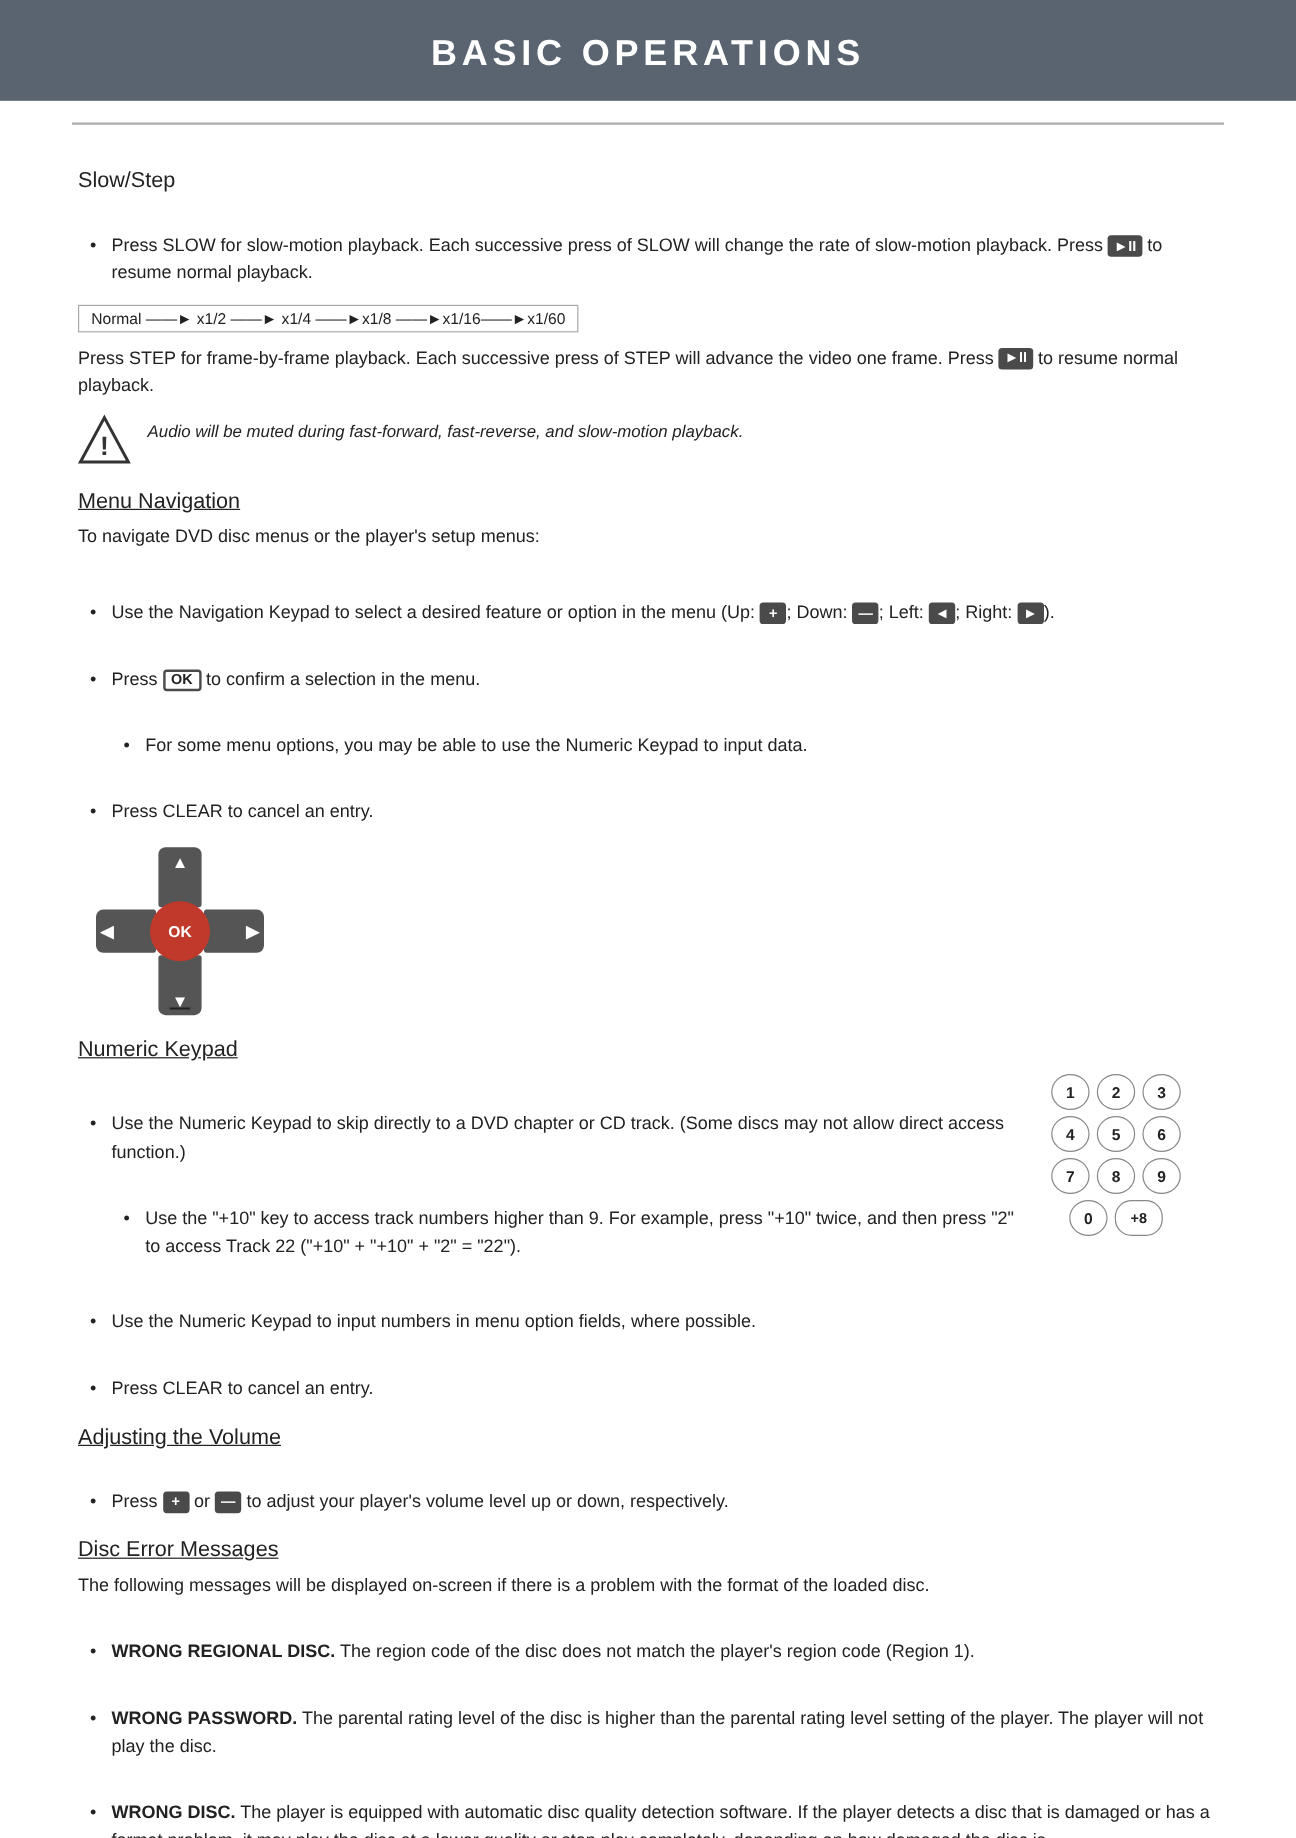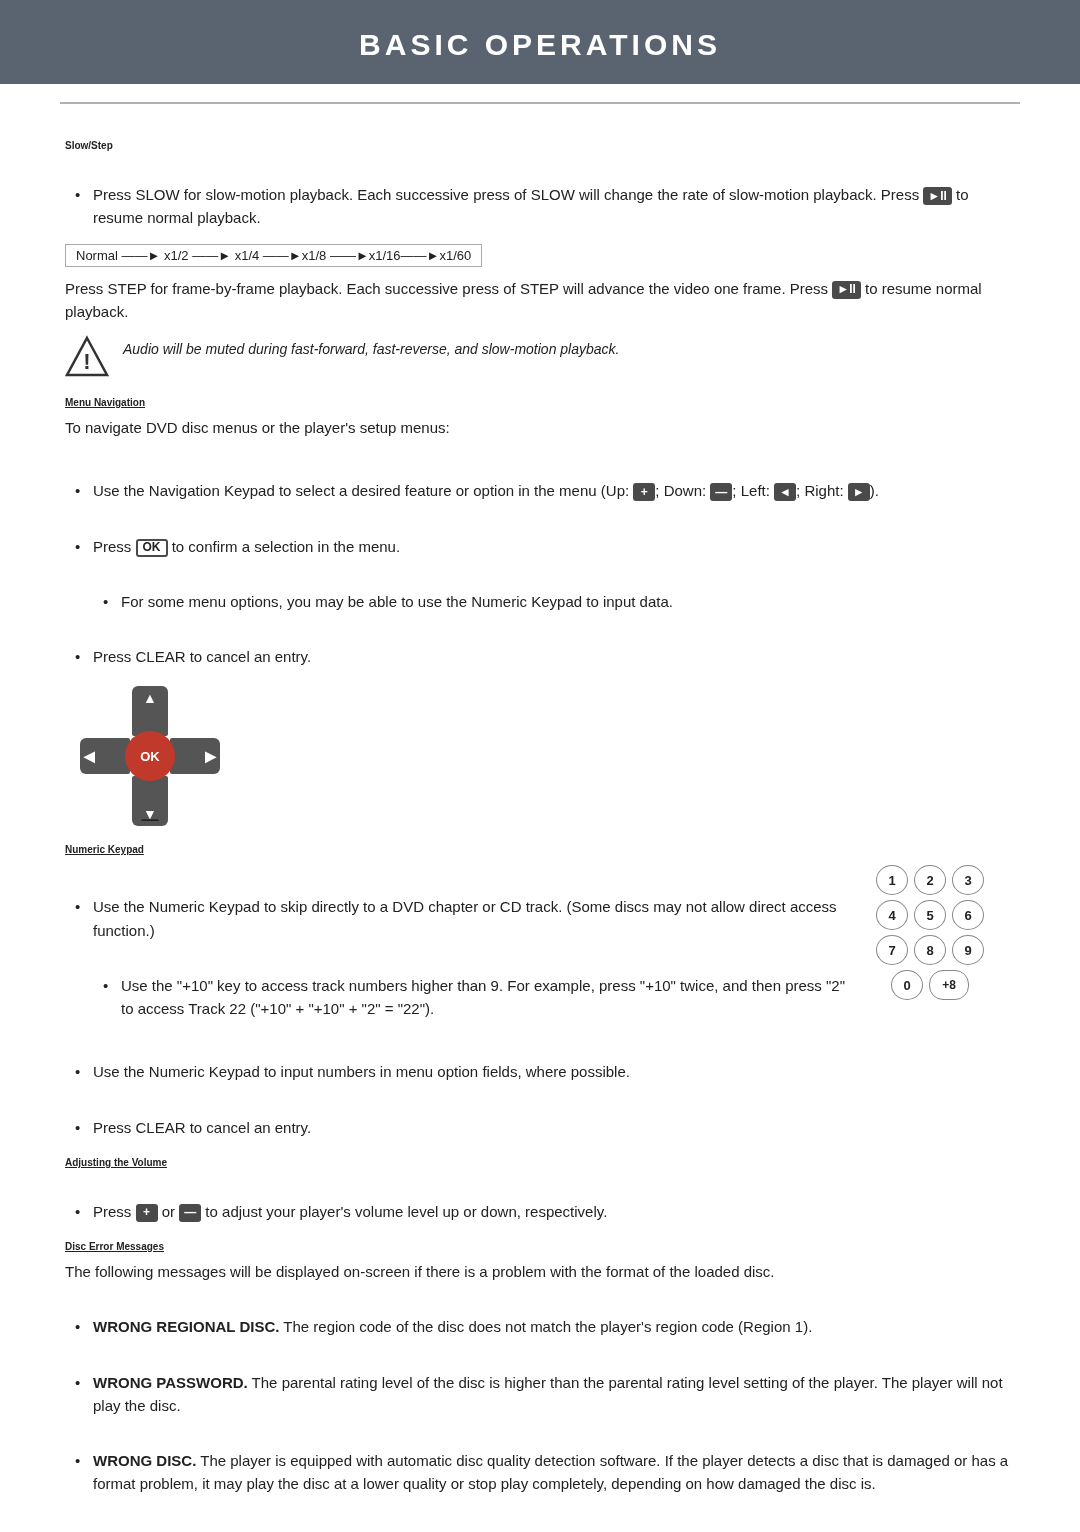--- a/index.html
+++ b/index.html
@@ -34,22 +34,22 @@
       margin: 18px 60px 0 60px;
     }
 
     
     .content {
       padding: 18px 65px 80px 65px;
     }
 
     
     .section-heading {
-      font-weight: bold;
-      font-size: 10px;
+      font-weight: normal;
+      font-size: 18px;
       margin-bottom: 8px;
       margin-top: 18px;
     }
     .section-heading.underline {
       text-decoration: underline;
     }
 
     
     .para {
       margin-bottom: 8px;

